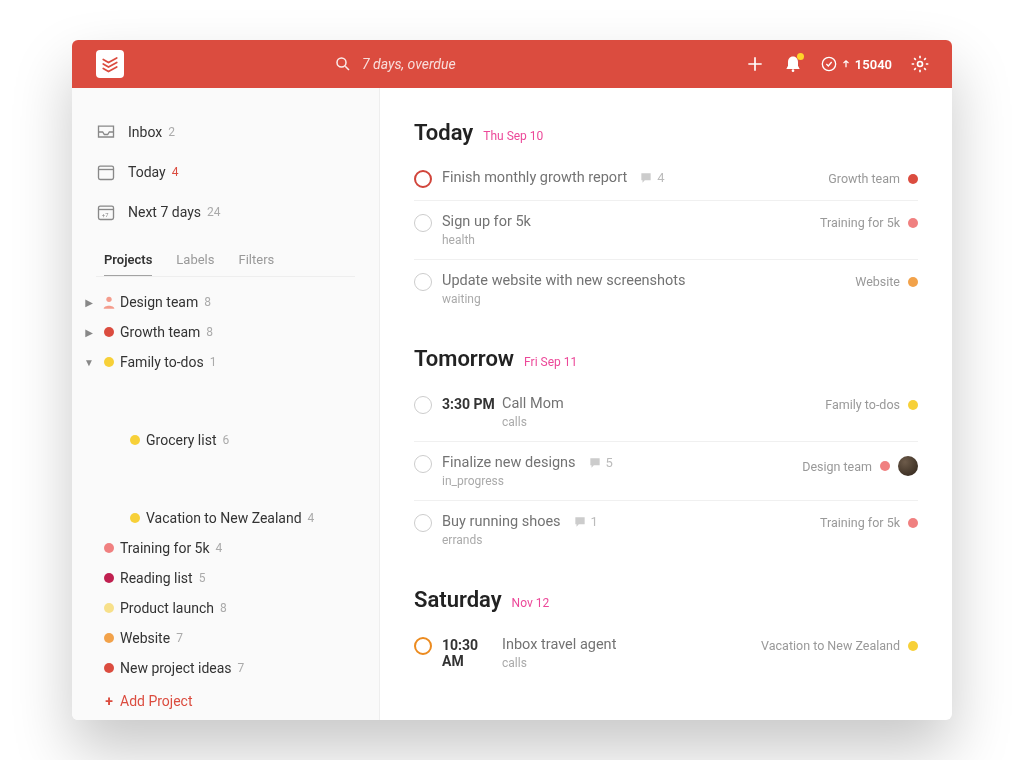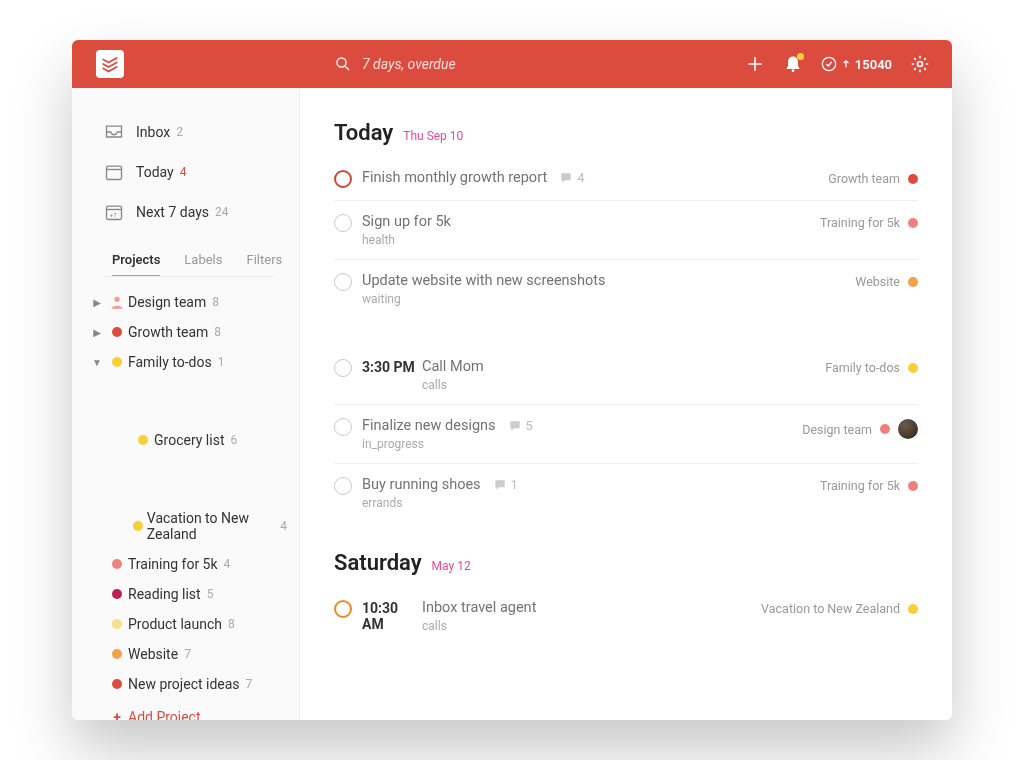--- a/index.html
+++ b/index.html
@@ -51,23 +51,23 @@
   .bell-dot {
     position: absolute; top: -1px; right: -1px;
     width: 7px; height: 7px; border-radius: 50%;
     background: #fed42a;
   }
 
   .body {
     flex: 1; display: flex; min-height: 0;
   }
   .sidebar {
-    width: 228px; background: #fafafa;
+    width: 308px; background: #fafafa;
     border-right: 1px solid #eee;
-    padding: 24px 0 24px 8px;
+    padding: 24px 0 24px 0;
     overflow-y: auto;
   }
   .main {
     flex: 1; padding: 28px 34px 24px 34px;
     overflow-y: auto;
   }
 
   .sb-filter {
     display: flex; align-items: center;
     padding: 10px 24px;
@@ -394,20 +394,24 @@
               </div>
               <div class="tlabel">waiting</div>
             </div>
             <div class="right-col">
               <span>Website</span>
               <span class="dot" style="background: rgb(242, 162, 74);"></span>
             </div>
           </div>
         </div>
         <div class="section-block">
+          <h1 class="section">
+            <span>Tomorrow</span>
+            <span class="date-sub">Fri Sep 11</span>
+          </h1>
           <div class="task">
             <div class="check-col">
               <span class="check"></span>
             </div>
             <div class="time-col">3:30 PM</div>
             <div class="body-col">
               <div class="title-row">
                 <span class="ttitle">Call Mom</span>
               </div>
               <div class="tlabel">calls</div>
@@ -457,21 +461,21 @@
             </div>
             <div class="right-col">
               <span>Training for 5k</span>
               <span class="dot" style="background: rgb(240, 128, 128);"></span>
             </div>
           </div>
         </div>
         <div class="section-block">
           <h1 class="section">
             <span>Saturday</span>
-            <span class="date-sub">May 12</span>
+            <span class="date-sub">Nov 12</span>
           </h1>
           <div class="task">
             <div class="check-col">
               <span class="check p2"></span>
             </div>
             <div class="time-col">10:30 AM</div>
             <div class="body-col">
               <div class="title-row">
                 <span class="ttitle">Inbox travel agent</span>
               </div>

